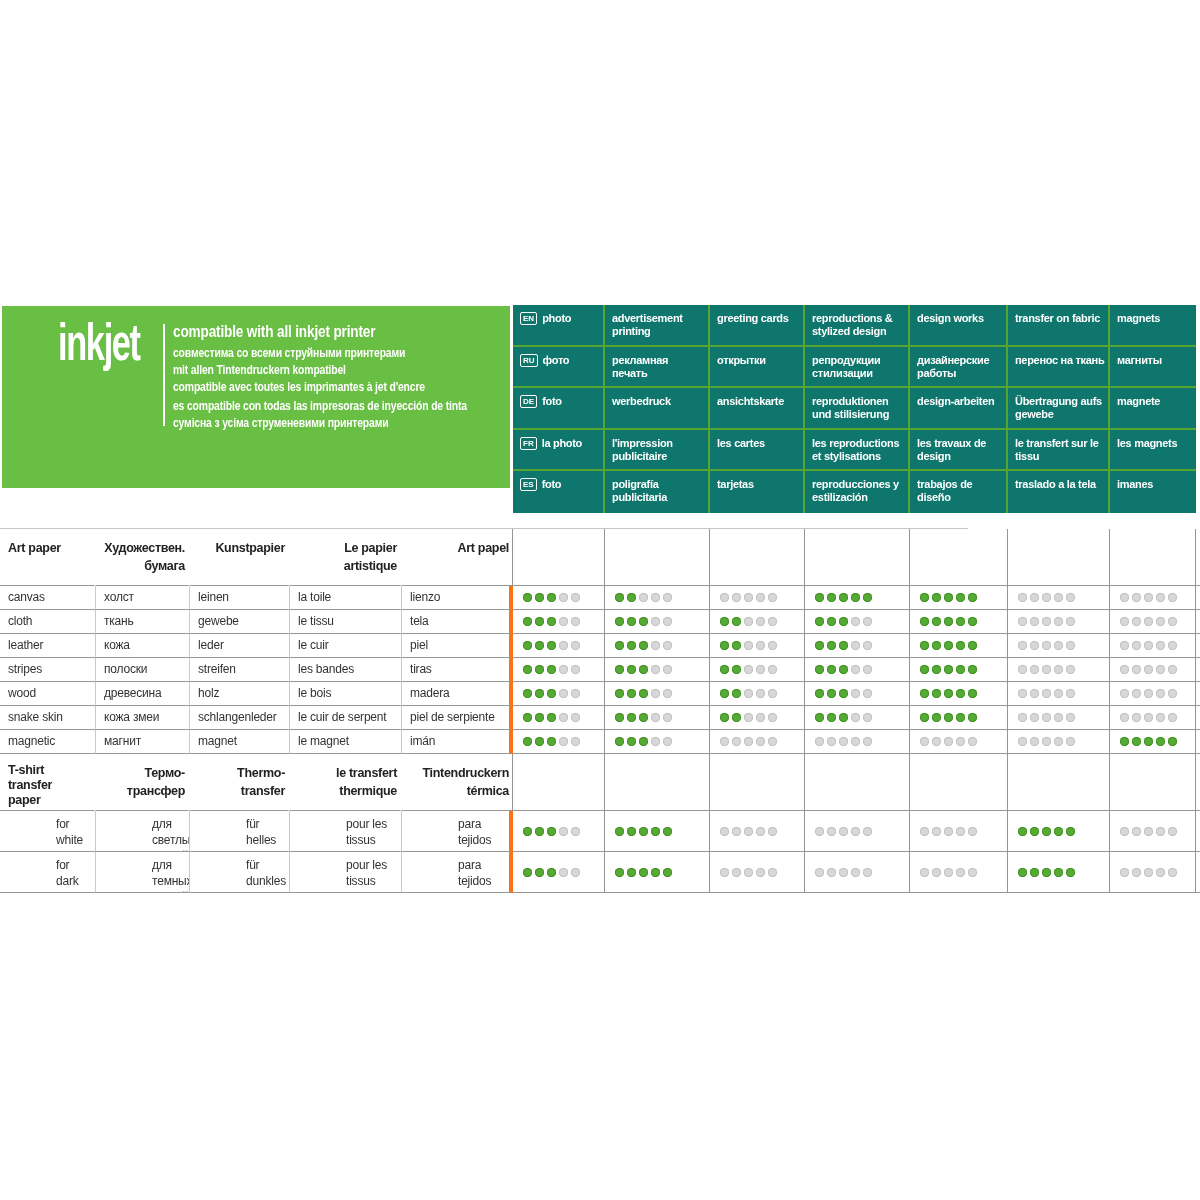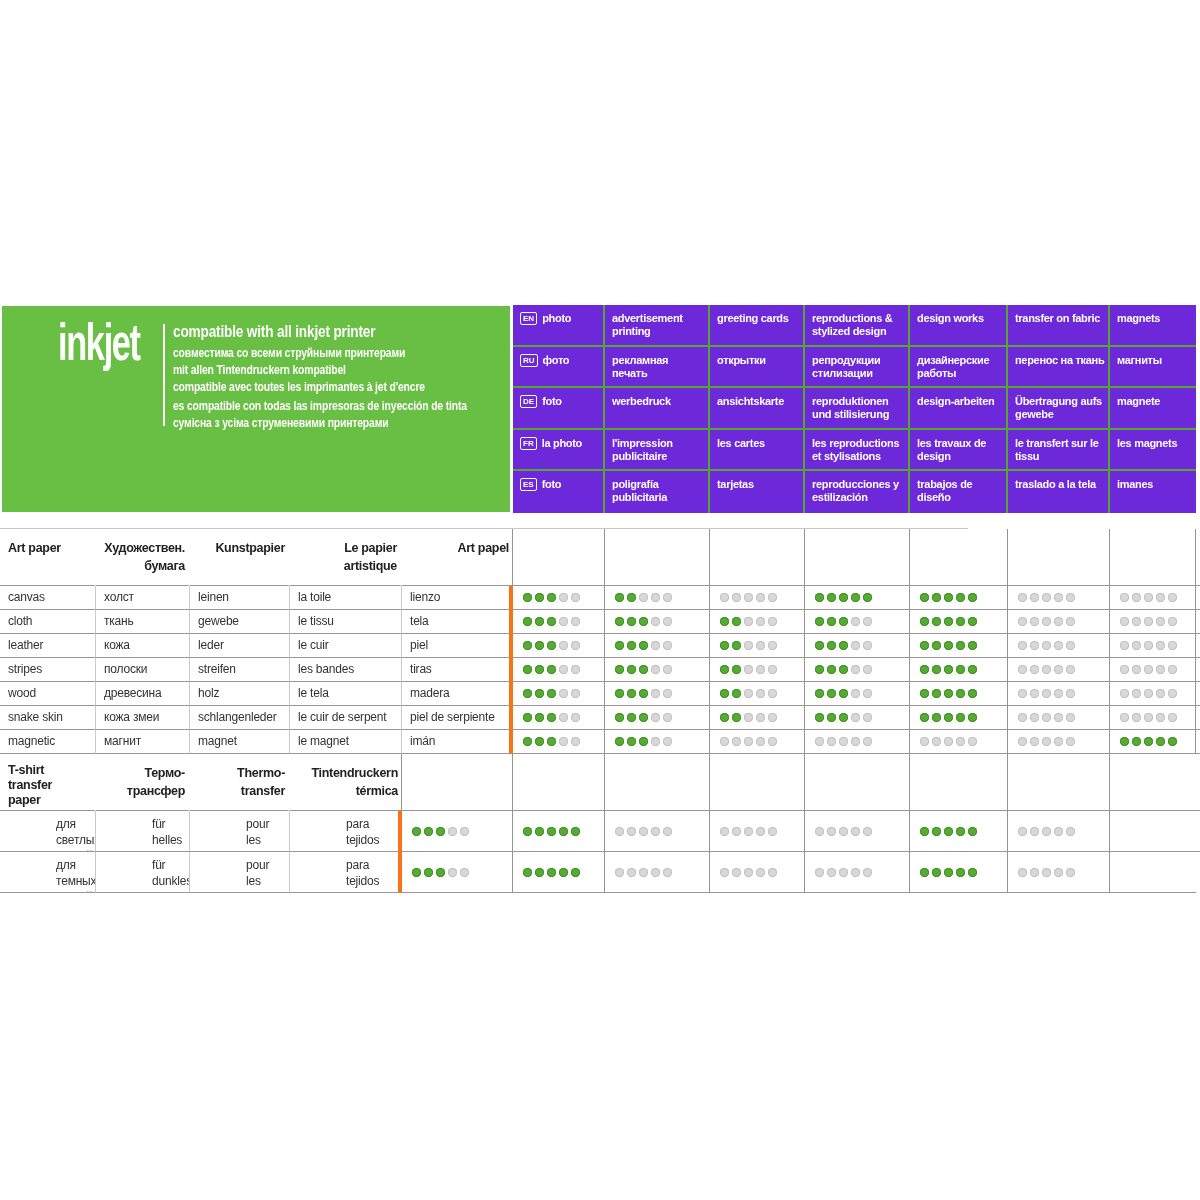--- a/index.html
+++ b/index.html
@@ -1,31 +1,31 @@
 <!DOCTYPE html>
 <html><head>
 <meta charset="utf-8">
 <style>
   html,body{margin:0;padding:0;background:#fff;}
   body{width:1200px;height:1200px;position:relative;font-family:"Liberation Sans",sans-serif;-webkit-font-smoothing:antialiased;}
   .page{position:absolute;inset:0;background:#fff;}
 
   
-  .brand{position:absolute;left:2px;top:306px;width:508px;height:206px;background:#69be44;}
+  .brand{position:absolute;left:2px;top:306px;width:508px;height:182px;background:#69be44;}
   .logo{position:absolute;left:56px;top:6px;color:#fff;font-size:52px;font-weight:bold;letter-spacing:-2px;
         transform:scaleX(0.66);transform-origin:0 0;white-space:nowrap;}
   .vrule{position:absolute;left:161px;top:18px;width:2px;height:102px;background:#fff;}
   .taglines{position:absolute;left:171px;top:16px;width:400px;color:#fff;font-weight:bold;
             transform:scaleX(0.8);transform-origin:0 0;}
   .tagline{font-size:13px;line-height:17px;letter-spacing:-0.2px;white-space:nowrap;}
   .tagline:first-child{font-size:17px;line-height:20px;margin-bottom:2px;}
   .tagline:nth-child(5){margin-top:2px;}
 
   
-  .usage{position:absolute;left:513px;top:305px;width:683px;height:208px;background:#6d28d9;display:grid;
+  .usage{position:absolute;left:513px;top:305px;width:683px;height:208px;background:#0f766e;display:grid;
          grid-template-columns:92px 105px 95px 105px 98px 102px 86px;grid-template-rows:repeat(5,1fr);}
   .ucell{box-sizing:border-box;border-right:2px solid #55a631;border-bottom:2px solid #55a631;
          padding:7px 3px 0 7px;color:#fff;font-weight:bold;font-size:11px;line-height:13px;letter-spacing:-0.3px;overflow:hidden;}
   .ucell.lastcol{border-right:none;}
   .ucell.lastrow{border-bottom:none;}
   .badge{display:inline-block;border:1px solid #fff;border-radius:2px;font-size:8px;line-height:9px;
          padding:1px 2px;margin-right:5px;font-weight:bold;position:relative;top:-1px;letter-spacing:0;}
 
   
   .compat{position:absolute;left:0;top:528px;width:968px;display:grid;border-top:1px solid #c6c6c6;
@@ -333,21 +333,21 @@
         <span class="dot"></span>
         <span class="dot"></span>
         <span class="dot"></span>
         <span class="dot"></span>
         <span class="dot"></span>
       </div>
       <div class="dsliver"></div>
       <div class="tcell s0"><span class="tl">wood</span></div>
       <div class="tcell s0"><span class="tl">древесина</span></div>
       <div class="tcell s0"><span class="tl">holz</span></div>
-      <div class="tcell s0"><span class="tl">le tela</span></div>
+      <div class="tcell s0"><span class="tl">le bois</span></div>
       <div class="tcell s0 t-last"><span class="tl">madera</span></div>
       <div class="dcell">
         <span class="dot on"></span>
         <span class="dot on"></span>
         <span class="dot on"></span>
         <span class="dot"></span>
         <span class="dot"></span>
       </div>
       <div class="dcell">
         <span class="dot on"></span>
@@ -498,20 +498,21 @@
         <span class="dot on"></span>
         <span class="dot on"></span>
         <span class="dot on"></span>
         <span class="dot on"></span>
         <span class="dot on"></span>
       </div>
       <div class="dsliver"></div>
       <div class="hcell hdark"><span class="ht">T-shirt transfer paper</span></div>
       <div class="hcell hgreen"><span class="ht">Термо-трансфер</span></div>
       <div class="hcell hgreen"><span class="ht">Thermo-transfer</span></div>
+      <div class="hcell hgreen"><span class="ht">le transfert thermique</span></div>
       <div class="hcell hgreen hg-last"><span class="ht">Tintendruckern térmica</span></div>
       <div class="hgray"></div>
       <div class="hgray"></div>
       <div class="hgray"></div>
       <div class="hgray"></div>
       <div class="hgray"></div>
       <div class="hgray"></div>
       <div class="hgray"></div>
       <div class="hsliver"></div>
       <div class="tcell s1"><span class="tl">for white textiles</span></div>

